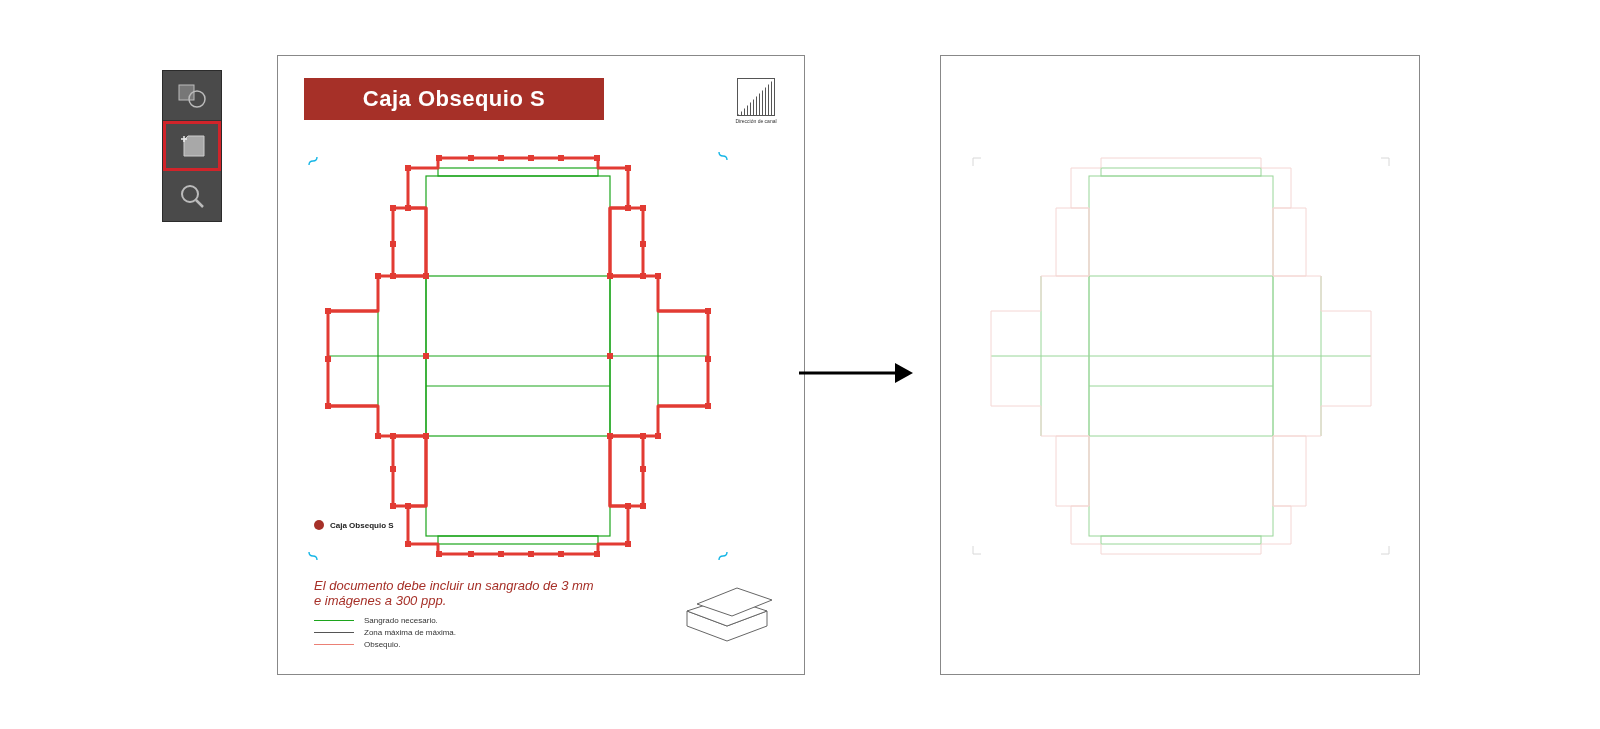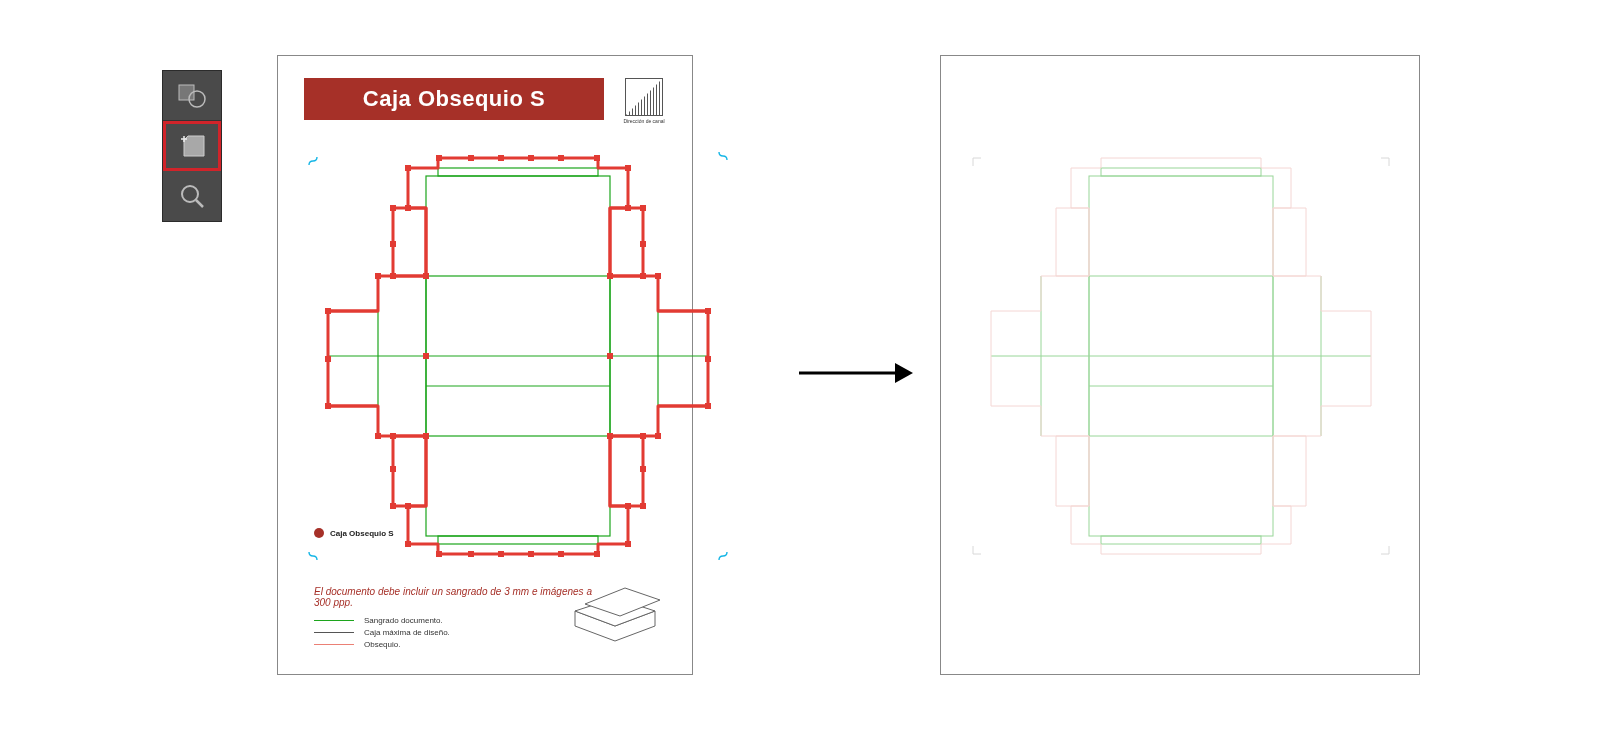--- a/index.html
+++ b/index.html
@@ -41,21 +41,21 @@
 
   
   .artboard {
     position: absolute;
     border: 1px solid #888;
     background: #fff;
   }
   .artboard.left {
     left: 277px;
     top: 55px;
-    width: 416px;
+    width: 528px;
     height: 620px;
   }
   .title-bar {
     position: absolute;
     left: 26px;
     top: 22px;
     width: 300px;
     height: 42px;
     background: #a63028;
     color: #fff;
@@ -121,21 +121,21 @@
     gap: 6px;
   }
   .legend .hdr .dot {
     width: 10px; height: 10px; border-radius: 50%;
     background: #a63028; display: inline-block;
   }
   .legend .note {
     color: #a63028;
     font-style: italic;
     margin-bottom: 8px;
-    font-size: 10px;
+    font-size: 13px;
     margin-top: 48px;
   }
   .legend .row {
     display: flex;
     align-items: center;
     gap: 10px;
     margin-bottom: 3px;
   }
   .legend .row .swatch {
     width: 40px; height: 1px;
@@ -309,25 +309,25 @@
   </svg>
 
   <div class="legend">
     <div class="hdr">
       <span class="dot"></span>
       <span>Caja Obsequio S</span>
     </div>
     <div class="note">El documento debe incluir un sangrado de 3 mm e imágenes a 300 ppp.</div>
     <div class="row">
       <span class="swatch s-green"></span>
-      <span>Sangrado documento.</span>
+      <span>Sangrado necesario.</span>
     </div>
     <div class="row">
       <span class="swatch s-black"></span>
-      <span>Caja máxima de diseño.</span>
+      <span>Zona máxima de máxima.</span>
     </div>
     <div class="row">
       <span class="swatch s-red"></span>
       <span>Obsequio.</span>
     </div>
   </div>
 
   <svg class="box-3d" viewBox="0 0 110 80">
     <g stroke="#666" stroke-width="1" fill="#fff">
       <path d="M15 50 L55 65 L95 50 L95 35 L55 50 L15 35 Z"></path>

